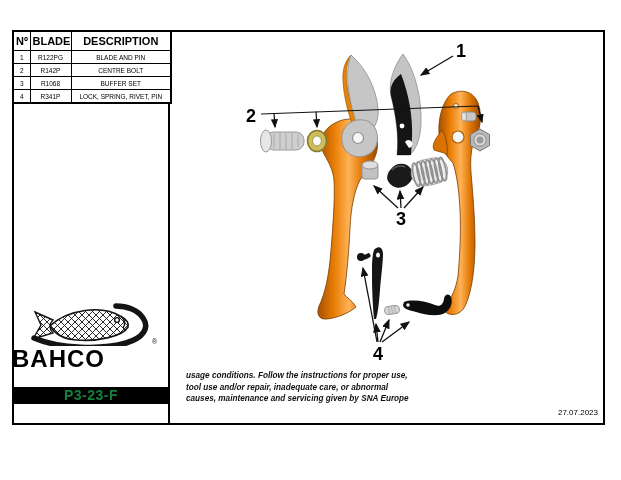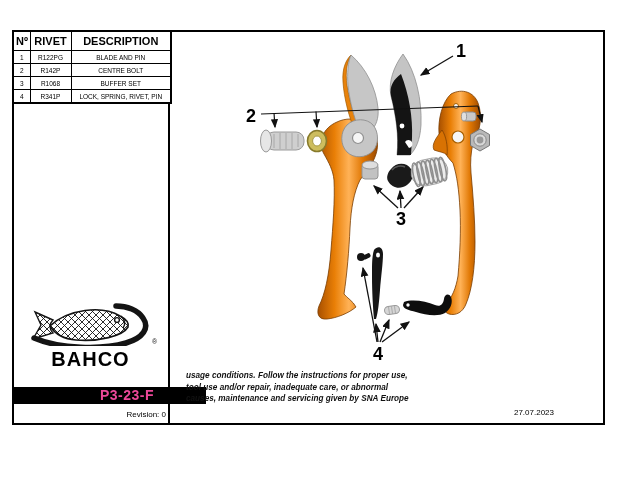--- a/index.html
+++ b/index.html
@@ -6,49 +6,49 @@
   .sheet{position:relative;width:621px;height:480px;background:#fff;
          font-family:"Liberation Sans",sans-serif;color:#000;overflow:hidden;}
   .abs{position:absolute;}
   .frame{left:12px;top:30px;width:589px;height:391px;border:2px solid #000;}
   .divider{left:168px;top:30px;width:2px;height:395px;background:#000;}
   table.parts{left:12px;top:30px;border-collapse:collapse;table-layout:fixed;width:158px;
               border:2px solid #000;background:#fff;}
   table.parts th{border:1px solid #000;font-size:11px;font-weight:bold;height:14px;padding:2px;text-align:center;}
   table.parts td{border:1px solid #000;font-size:6.5px;height:12px;padding:0;text-align:center;white-space:nowrap;}
   .logo-fish{left:26px;top:294px;}
-  .logo-text{left:12px;top:344px;width:157px;text-align:center;font-size:20px;font-weight:bold;
+  .logo-text{left:12px;top:344px;width:157px;font-size:24px;font-weight:bold;
              letter-spacing:1px;line-height:30px;}
-  .model-bar{left:12px;top:387px;width:158px;height:17px;background:#000;color:#ec4899;
-             text-align:center;font-size:14px;font-weight:bold;line-height:17px;letter-spacing:0.5px;padding-left:36px;}
+  .model-bar{left:12px;top:387px;width:158px;height:17px;background:#000;color:#15803d;
+             text-align:center;font-size:14px;font-weight:bold;line-height:17px;letter-spacing:0.5px;}
   .revision{left:12px;top:404px;width:154px;height:19px;text-align:right;font-size:8px;line-height:21px;}
   .disclaimer{left:186px;top:370px;width:240px;font-size:8.2px;font-style:italic;font-weight:600;
               line-height:11.5px;color:#111;}
-  .date{left:470px;top:408px;width:128px;text-align:center;font-size:8px;}
+  .date{left:470px;top:408px;width:128px;text-align:right;font-size:8px;}
   .illu{left:170px;top:30px;}
   .co{font-family:"Liberation Sans",sans-serif;font-size:18px;font-weight:bold;fill:#000;}
 </style>
 </head>
 <body>
 
 <div class="sheet">
 
   <div class="abs frame"></div>
   <div class="abs divider"></div>
 
   <table class="abs parts">
     <colgroup>
         <col style="width:17px">
         <col style="width:41px">
         <col style="width:100px">
       </colgroup>
     <thead>
       <tr>
         <th>Nº</th>
-        <th>RIVET</th>
+        <th>BLADE</th>
         <th>DESCRIPTION</th>
       </tr>
     </thead>
     <tbody>
       <tr>
         <td>1</td>
         <td>R122PG</td>
         <td>BLADE AND PIN</td>
       </tr>
       <tr>
@@ -78,21 +78,20 @@
     <path d="M 8,44 C 34,55 76,56 100,49 C 117,44 124,34 117,24 C 112,16 101,12 90,12" fill="none" stroke="#141414" stroke-width="5.5" stroke-linecap="round"></path>
     <path d="M 27,26 L 9,18 L 15,31 L 7,45 L 27,39 C 23,35 23,30 27,26 Z" fill="url(#scales)" stroke="#141414" stroke-width="1.4"></path>
     <path d="M 24,32 C 42,15 76,11 94,22 C 100,25 103,29 102,33 C 97,42 72,48 50,46 C 38,45 29,40 24,32 Z" fill="url(#scales)" stroke="#141414" stroke-width="1.6"></path>
     <circle cx="91" cy="26" r="2.4" fill="#fff" stroke="#141414" stroke-width="1.4"></circle>
     <path d="M 95,22 C 99,26 100,30 97,34" fill="none" stroke="#141414" stroke-width="1.4"></path>
     <text x="126" y="50" font-size="7" fill="#141414">®</text>
   </svg>
   <div class="abs logo-text">BAHCO</div>
 
   <div class="abs model-bar">P3-23-F</div>
-  <div class="abs revision">Revision: 0</div>
 
   <div class="abs disclaimer">
     <div>usage conditions. Follow the instructions for proper use,</div>
     <div>tool use and/or repair, inadequate care, or abnormal</div>
     <div>causes, maintenance and servicing given by SNA Europe</div>
   </div>
   <div class="abs date">27.07.2023</div>
 
   <svg class="abs illu" width="434" height="345" viewBox="0 0 434 345">
     <defs>

